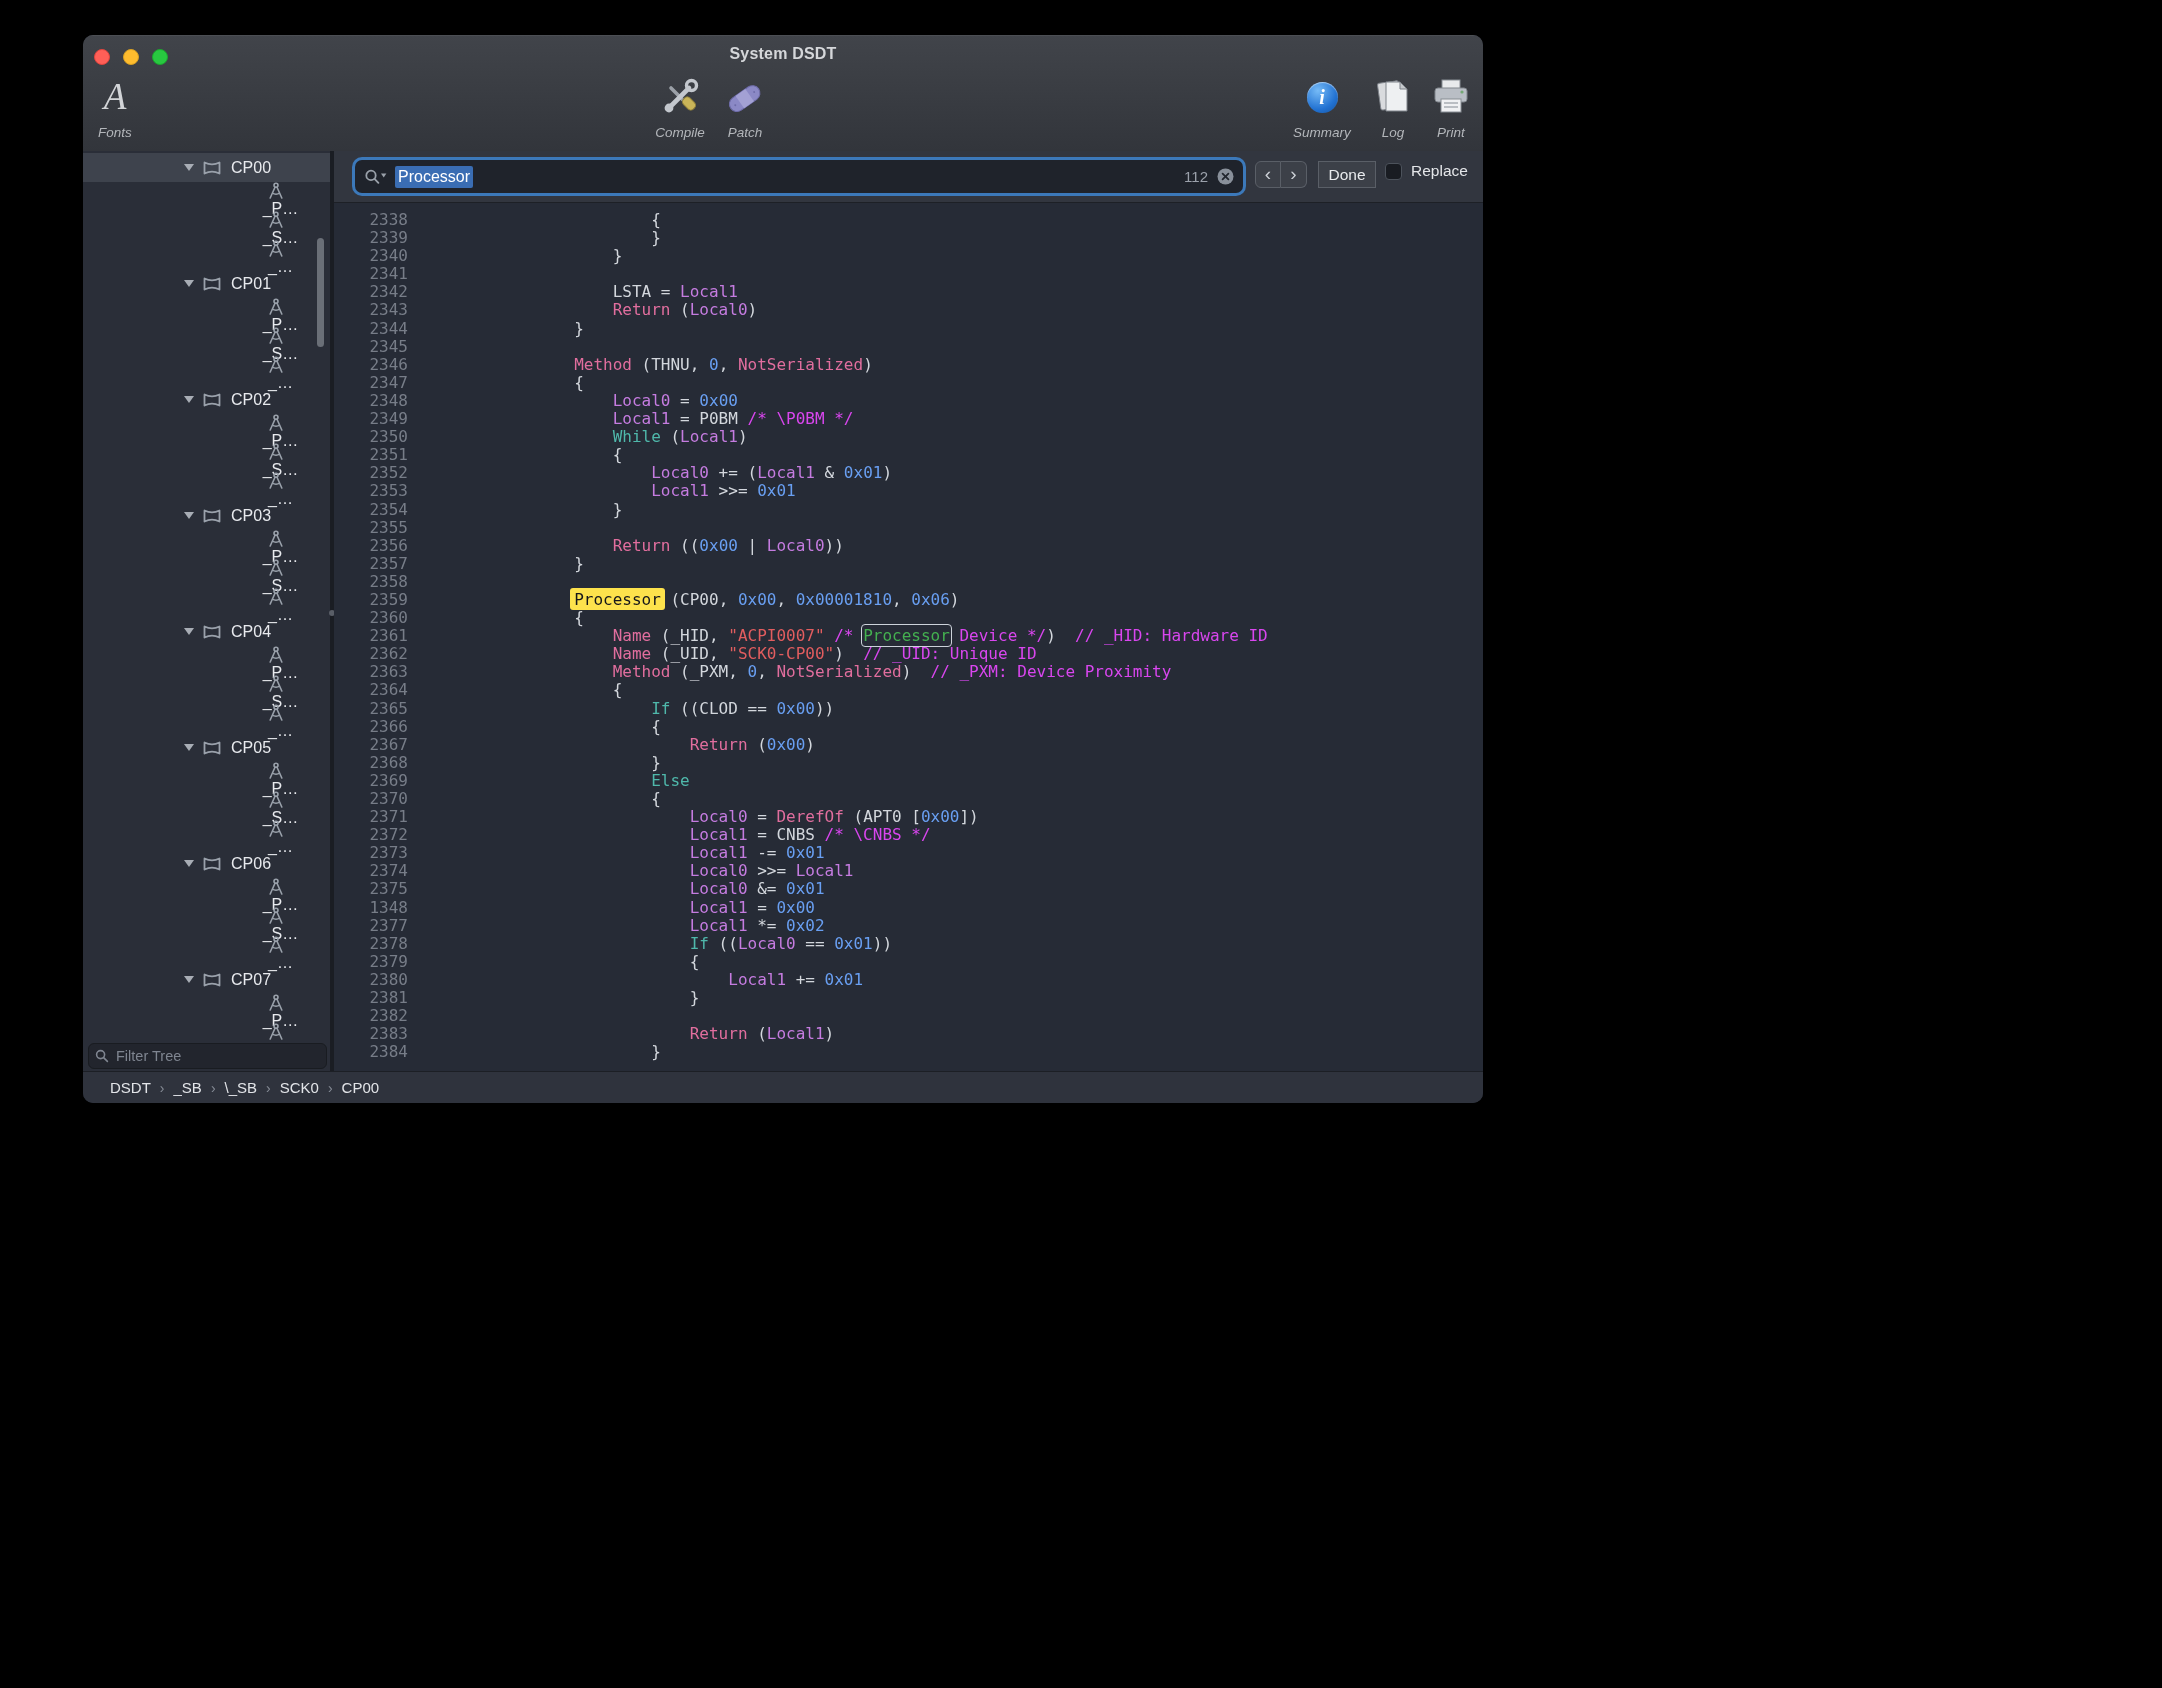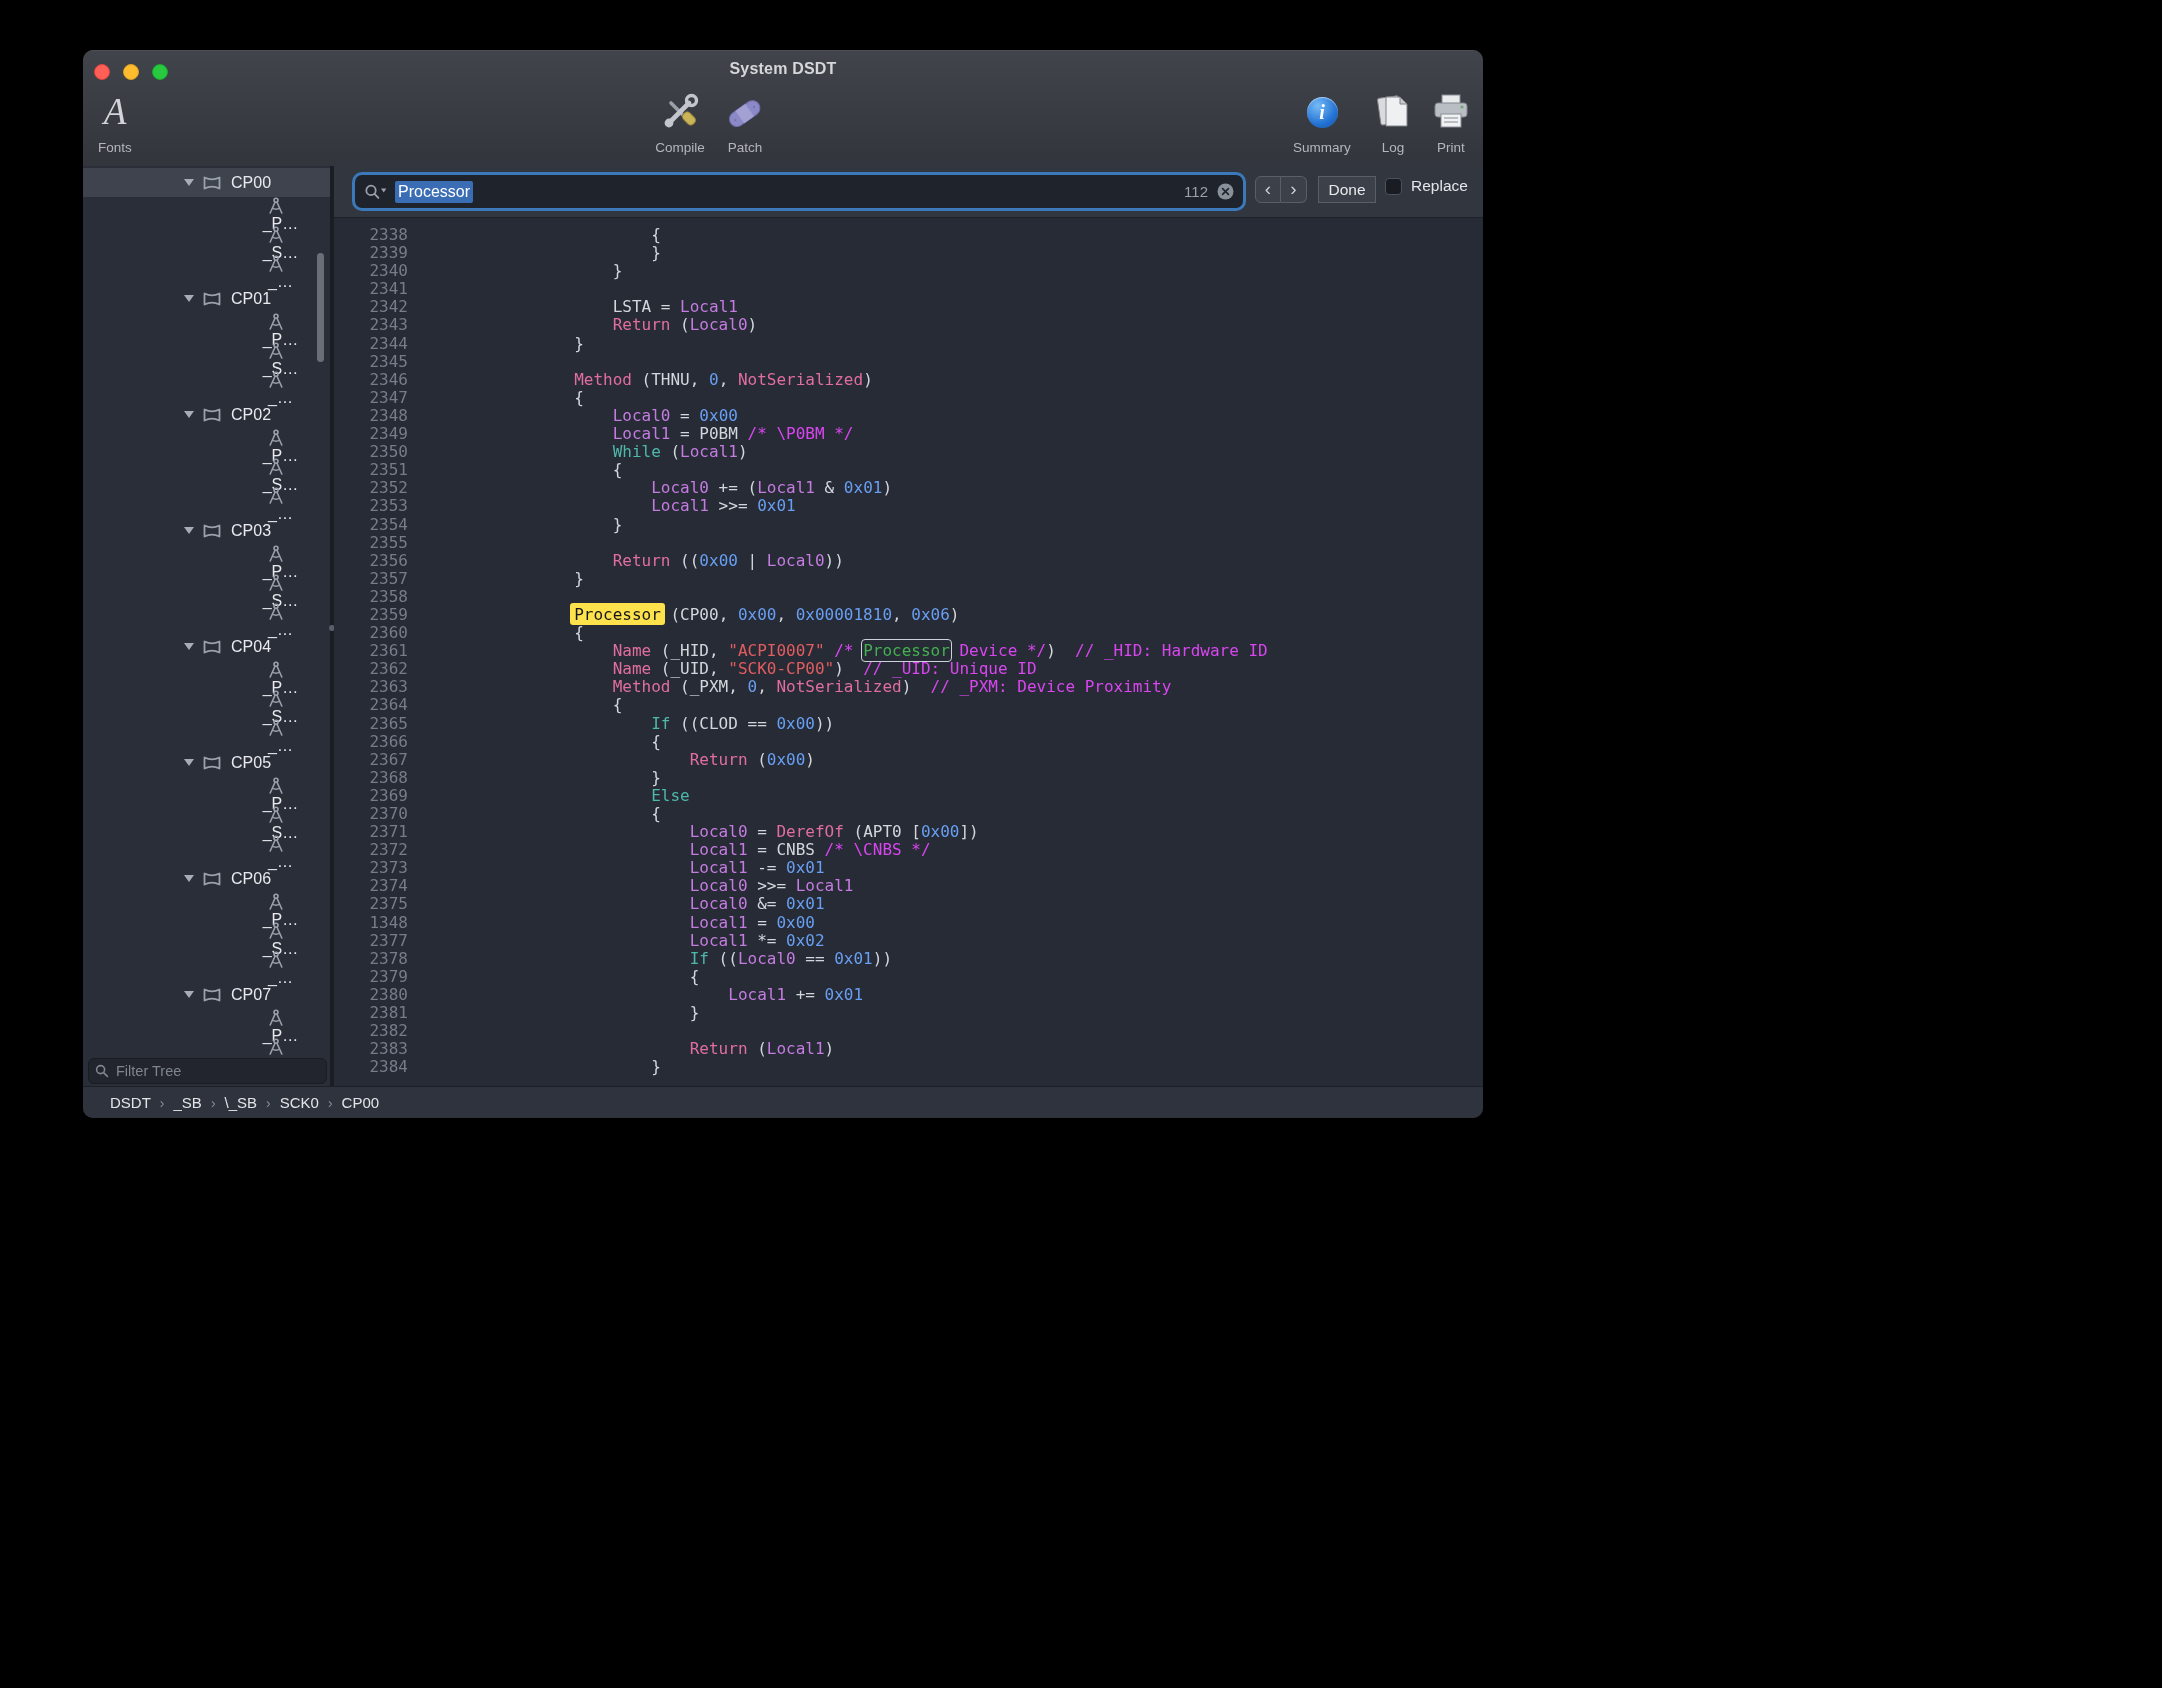--- a/index.html
+++ b/index.html
@@ -1,33 +1,33 @@
 <!DOCTYPE html>
 <html><head>
 <meta charset="utf-8">
 <style>
   html,body{margin:0;padding:0;background:#000;}
   .stage{position:relative;width:2162px;height:1688px;background:#000;overflow:hidden;
          font-family:"Liberation Sans",sans-serif;-webkit-font-smoothing:antialiased;}
-  .window{position:absolute;left:83px;top:50px;width:1400px;height:1068px;border-radius:10px;
+  .window{position:absolute;left:83px;top:35px;width:1400px;height:1068px;border-radius:10px;
           overflow:hidden;background:#262b36;
           box-shadow:0 30px 80px rgba(0,0,0,.7),0 0 0 1px rgba(0,0,0,.85);}
   
   .header{position:absolute;left:0;top:0;right:0;height:116px;
           background:linear-gradient(#41444a,#32353b);border-bottom:1px solid #17191d;
           box-shadow:inset 0 1px 0 rgba(255,255,255,.06);}
   .traffic{position:absolute;top:14px;width:14px;height:14px;border-radius:50%;}
   .t-red{left:11px;background:#ff5f57;border:0.5px solid #e0443e;}
   .t-yellow{left:40px;background:#febc2e;border:0.5px solid #d8a023;}
   .t-green{left:69px;background:#28c840;border:0.5px solid #1ba72f;}
   .win-title{position:absolute;top:10px;left:0;right:0;text-align:center;font-size:16px;
              font-weight:600;color:#d5d7da;letter-spacing:.2px;}
   .tb-item{position:absolute;top:36px;text-align:center;cursor:default;}
   .tb-iconbox{height:52px;display:flex;align-items:center;justify-content:center;}
-  .tb-label{font-size:13.5px;color:#b3b6ba;margin-top:2px;}
+  .tb-label{font-size:13.5px;color:#b3b6ba;margin-top:2px;font-style:italic;}
   .fonts-glyph{font-family:"Liberation Serif",serif;font-style:italic;font-size:37px;
                color:#d2d4d7;line-height:40px;}
   .info-circle{width:31px;height:31px;border-radius:50%;
                background:radial-gradient(circle at 35% 28%,#76bbf7,#2272d2 62%,#15539f);
                display:flex;align-items:center;justify-content:center;
                box-shadow:inset 0 1px 1px rgba(255,255,255,.5);}
   .info-circle span{font-family:"Liberation Serif",serif;font-style:italic;font-weight:bold;
                     font-size:20px;color:#fff;line-height:20px;}
   
   .main{position:absolute;left:0;top:116px;right:0;bottom:32px;}

